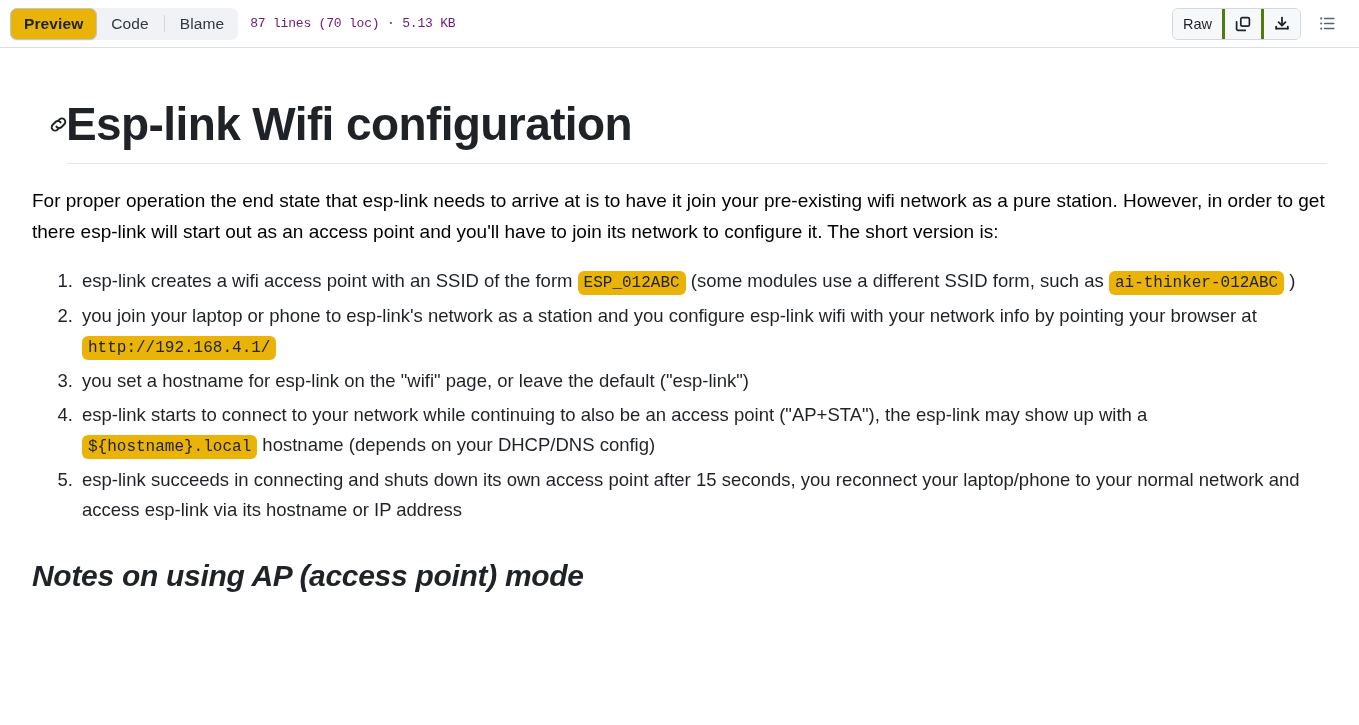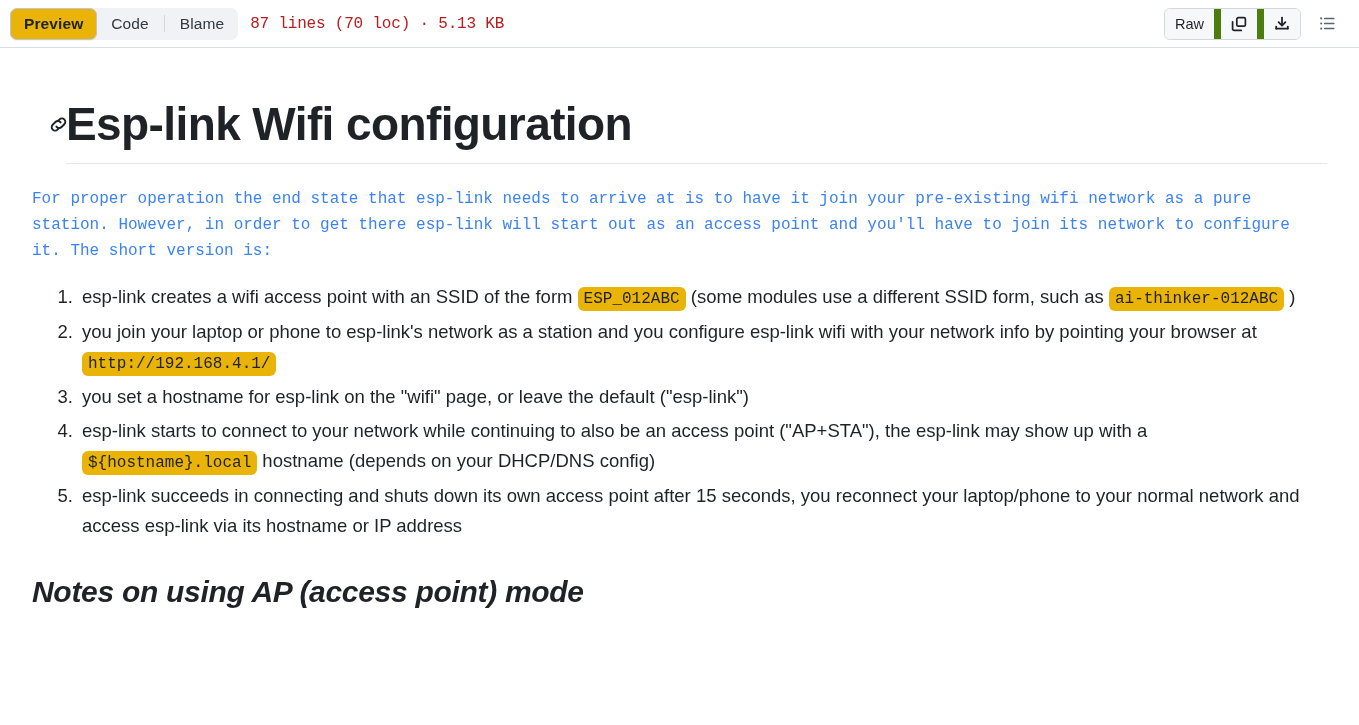--- a/index.html
+++ b/index.html
@@ -59,22 +59,22 @@
   .seg-divider {
     width: 1px;
     height: 17px;
     background: #d3d8de;
     margin: 0 1px;
   }
 
   .file-meta {
     margin-left: 12px;
     font-family: "Liberation Mono", monospace;
-    font-size: 16px;
-    color: #b91c1c;
+    font-size: 13px;
+    color: #701a75;
     white-space: nowrap;
     letter-spacing: -0.2px;
   }
 
   .header-right {
     margin-left: auto;
     display: flex;
     align-items: center;
     gap: 10px;
   }
@@ -90,21 +90,21 @@
   .btn-group > .gbtn {
     display: flex;
     align-items: center;
     justify-content: center;
     height: 30px;
     padding: 0 10px;
     font-size: 14.5px;
     color: #1f2328;
     cursor: pointer;
     background: #f6f8fa;
-    border-right: 7px solid #4d7c0f;
+    border-right: 3px solid #4d7c0f;
   }
   .btn-group > .gbtn:last-child { border-right: none; }
   .icon-btn {
     display: flex;
     align-items: center;
     justify-content: center;
     width: 32px;
     height: 32px;
     cursor: pointer;
     color: #1f2328;
@@ -139,25 +139,24 @@
     width: 30px;
     display: flex;
     align-items: center;
     justify-content: flex-start;
     color: #1f2328;
     cursor: pointer;
   }
   .title-wrap { position: relative; padding-left: 34px; }
 
   p.intro {
-    font-size: 16px;
+    font-size: 19px;
     line-height: 1.63;
     margin: 22px 0 0 0;
-    color: #3b82f6;
-    font-family: Liberation Mono, monospace;
+    color: #000000;
   }
 
   ol.steps {
     font-size: 18.5px;
     line-height: 1.62;
     margin: 18px 0 0 0;
     padding-left: 46px;
   }
   ol.steps > li {
     margin-bottom: 4px;

